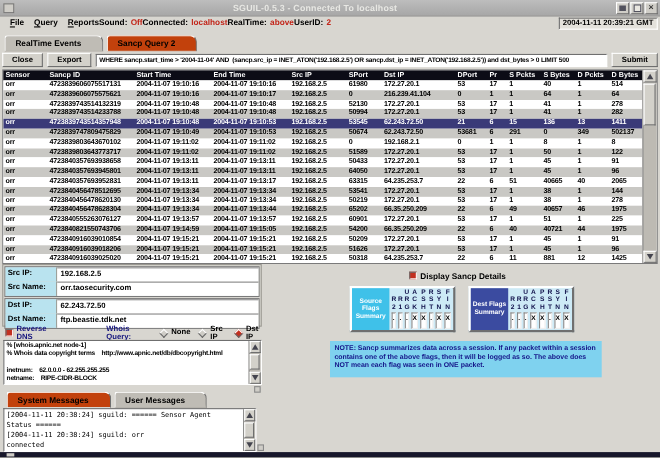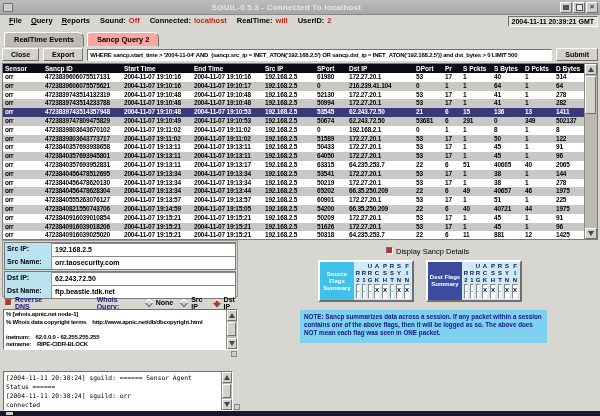--- a/index.html
+++ b/index.html
@@ -20,29 +20,29 @@
   .tb-btn { width:12px; height:11px; background:#cfcdc7; display:flex; align-items:center; justify-content:center; }
   .g-min { width:6px; height:5px; background:#52525e; }
   .g-max { width:7px; height:7px; border:1px solid #52525e; background:#e9e7e1; }
   .g-x { font-size:8px; line-height:8px; font-weight:bold; color:#333; }
 
   
   .menubar { position:absolute; left:0; top:16px; width:600px; height:15px;
              display:flex; align-items:flex-start; font-size:7.5px; font-weight:bold; color:#000; }
   .menu-item { margin-left:9px; display:inline-block; }
   .menu-item::first-letter { text-decoration:underline; }
-  .status-label { margin-left:10px; }
+  .status-label { margin-left:0; }
   .status-value { color:#c22418; margin-left:3px; }
   .clock { margin-left:auto; margin-right:2px; padding:1px 3px; font-size:7px; background:#e3e1db; }
 
   
   .tabbar { position:absolute; left:4px; top:32px; height:15px; display:flex; gap:3px; align-items:flex-end; }
-  .tab { padding:2px 9px 2px 9px; font-size:7.5px; font-weight:bold; background:#bfbcb5;
+  .tab { padding:2px 19px 2px 9px; font-size:7.5px; font-weight:bold; background:#bfbcb5;
          border:1px solid; border-color:#fff #6f6f6f #b5b2ab #fff; border-radius:3px 6px 0 0; }
-  .tab.active { background:#fca5a5; border-bottom-color:#d8d6d0; }
+  .tab.active { background:#c2410c; border-bottom-color:#d8d6d0; }
 
   
   .querybar { position:absolute; left:2px; top:47px; width:596px; height:15px;
               display:flex; gap:4px; align-items:center; }
   .btn { font-size:7px; font-weight:bold; background:#d3d1ca; padding:1px 8px; height:13px;
          font-family:"Liberation Sans", sans-serif; cursor:default; }
   #query-input { flex:1; height:12px; background:#fff; font-size:6px; font-weight:bold;
                  letter-spacing:-0.2px; padding:0 2px; font-family:"Liberation Sans", sans-serif;
                  border:1px solid; border-color:#6f6f6f #ffffff #ffffff #6f6f6f; }
 
@@ -95,22 +95,22 @@
                 white-space:pre; overflow:hidden; padding:1px 2px; }
 
   
   .msgtabs { position:absolute; left:6px; top:356px; display:flex; gap:3px; }
   .msgbox { position:absolute; left:3px; top:371px; width:230px; height:40px; background:#fff;
             border:1px solid; border-color:#6f6f6f #ffffff #ffffff #6f6f6f; display:flex; }
   #msg-text { flex:1; font-family:"DejaVu Sans Mono", monospace; font-size:6.3px; line-height:9px;
               white-space:pre-wrap; overflow:hidden; padding:1px 2px; }
 
   
-  .display-details { position:absolute; left:386px; top:247px; display:flex; align-items:flex-start;
-                     font-size:7.5px; font-weight:normal; }
+  .display-details { position:absolute; left:372px; top:247px; display:flex; align-items:flex-start;
+                     font-size:7.5px; font-weight:bold; }
   .flagtable { position:absolute; top:260px; width:96px; height:42px; display:flex;
                border:2px solid; border-color:#ffffff #6f6f6f #6f6f6f #ffffff; background:#cdeaf6; }
   .flagtable.src { left:318px; }
   .flagtable.dst { left:426px; }
   .flag-label { width:34px; color:#fff; font-size:6px; font-weight:bold; text-align:center;
                 display:flex; align-items:center; justify-content:center; line-height:7px; padding:1px; }
   .flag-label.src-bg { background:#3fc1e9; }
   .flag-label.dst-bg { background:#3b4ba0; }
   .flag-grid { flex:1; display:grid; grid-template-columns:repeat(8,1fr);
                grid-template-rows:7px 7px 7px 1fr; padding:1px 1px 1px 1px; }
@@ -140,21 +140,21 @@
           <div class="g-max"></div>
         </div>
       <div class="tb-btn raised">
           <span class="g-x">×</span>
         </div>
     </div>
   </div>
 
   <div class="menubar">
     <span id="menus"><span class="menu-item">File</span><span class="menu-item">Query</span><span class="menu-item">Reports</span></span>
-    <span id="status-items"><span class="status-label">Sound:</span><span class="status-value">Off</span><span class="status-label">Connected:</span><span class="status-value">localhost</span><span class="status-label">RealTime:</span><span class="status-value">will</span><span class="status-label">UserID:</span><span class="status-value">2</span></span>
+    <span id="status-items"><span class="status-label">Sound:</span><span class="status-value">Off</span><span class="status-label">Connected:</span><span class="status-value">localhost</span><span class="status-label">RealTime:</span><span class="status-value">above</span><span class="status-label">UserID:</span><span class="status-value">2</span></span>
     <span class="clock sunken">2004-11-11 20:39:21 GMT</span>
   </div>
 
   <div class="tabbar" id="main-tabs">
       <div class="tab">RealTime Events</div>
       <div class="tab active">Sancp Query 2</div>
     </div>
 
   <div class="querybar">
     <button class="btn raised">Close</button>
@@ -614,20 +614,22 @@
         <div class="fv">X</div>
         <div class="fv">.</div>
         <div class="fv">X</div>
         <div class="fv">X</div>
       </div>
   </div>
 
   <div id="note">NOTE: Sancp summarizes data across a session. If any packet within a session contains one of the above flags, then it will be logged as so. The above does NOT mean each flag was seen in ONE packet.</div>
 
   <div class="msgtabs" id="msg-tabs">
+      <div class="tab active">System Messages</div>
+      <div class="tab">User Messages</div>
     </div>
   <div class="msgbox">
     <div id="msg-text">[2004-11-11 20:38:24] sguild: ====== Sensor Agent
 Status ======
 [2004-11-11 20:38:24] sguild: orr
 connected</div>
     <div class="vscroll thin">
       <div class="sb-btn raised">
           <div class="arr-up"></div>
         </div>

